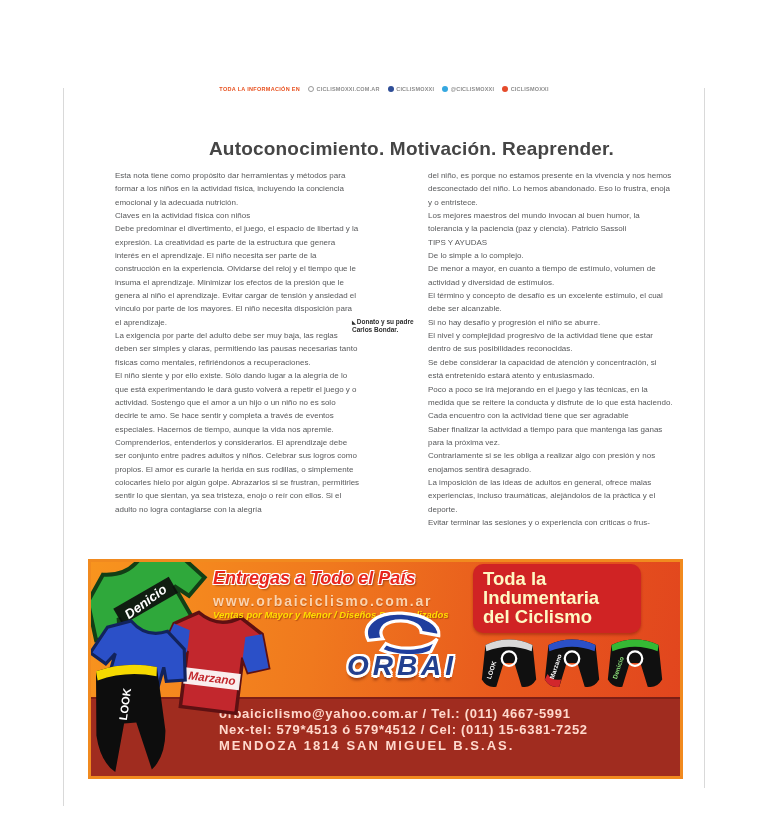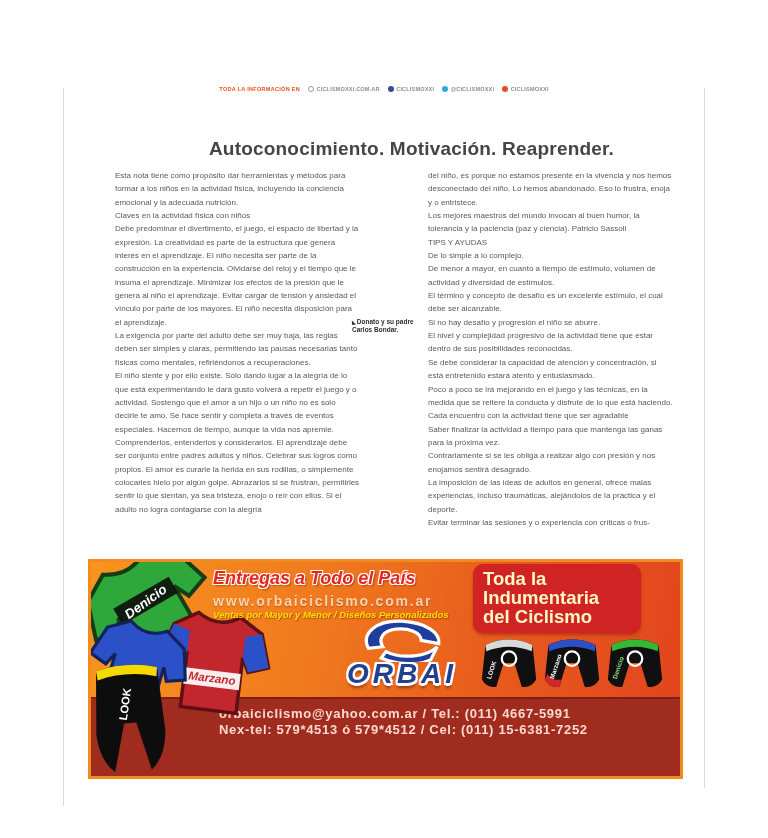--- a/index.html
+++ b/index.html
@@ -43,21 +43,21 @@
   .tagline{font-size:18px;font-style:italic;font-weight:bold;color:#e8251d;
       text-shadow:-1px -1px 0 #fff,1px -1px 0 #fff,-1px 1px 0 #fff,1px 1px 0 #fff,2px 2px 2px rgba(60,0,0,.4);}
   .ad-url{font-size:14px;font-weight:bold;letter-spacing:1.8px;color:#fbd3ad;margin-top:4px;
       text-shadow:0 1px 1px rgba(120,30,0,.4);}
   .ad-sales{font-size:9.5px;font-style:italic;font-weight:bold;color:#ffdf00;
       text-shadow:1px 1px 1px rgba(120,30,0,.5);}
   .claim-box{position:absolute;right:39px;top:2px;width:150px;z-index:3;
       background:#d02324;border-radius:10px;padding:5px 8px 7px 10px;
       color:#fef9c3;font-weight:bold;font-size:18.5px;line-height:19px;
       box-shadow:0 2px 3px rgba(90,10,0,.35);}
-  .orbai-logo{position:absolute;left:231px;top:56px;width:160px;text-align:center;z-index:3;}
+  .orbai-logo{position:absolute;left:231px;top:48px;width:160px;text-align:center;z-index:3;}
   .orbai-swirl{display:block;margin:0 auto;}
   .orbai-text{font-size:28px;font-weight:bold;font-style:italic;color:#23408f;letter-spacing:4px;
       margin-top:-4px;
       text-shadow:-2px -2px 0 #fff,2px -2px 0 #fff,-2px 2px 0 #fff,2px 2px 0 #fff,
                   -2px 0 0 #fff,2px 0 0 #fff,0 -2px 0 #fff,0 3px 0 #fff,0 5px 3px rgba(60,0,0,.5);}
   .shorts-row{position:absolute;right:16px;top:68px;display:flex;gap:5px;z-index:2;}
   .jersey{position:absolute;z-index:2;}
   .j-green{left:-10px;top:-12px;transform:rotate(-30deg);}
   .j-red{left:58px;top:48px;transform:rotate(7deg);}
   .j-blue{left:-6px;top:58px;transform:rotate(16deg);}
@@ -121,20 +121,21 @@
 
   <div class="caption">
     <span class="cap-mark">◣</span><span>Donato y su padre Carlos Bondar.</span>
   </div>
 
   <div class="ad">
 
     <div class="contact-bar">
       <div>orbaiciclismo@yahoo.com.ar / Tel.: (011) 4667-5991</div>
       <div>Nex-tel: 579*4513 ó 579*4512  / Cel: (011) 15-6381-7252</div>
+      <div class="addr">MENDOZA 1814  SAN MIGUEL  B.S.AS.</div>
     </div>
 
     <svg class="jersey j-green" width="140" height="120" viewBox="0 0 100 90">
       <path d="M32,4 L12,16 L3,44 L20,50 L26,38 L26,86 L74,86 L74,38 L80,50 L97,44 L88,16 L68,4 Q50,16 32,4 Z" fill="#2fa83b" stroke="#123f16" stroke-width="3"></path>
       <path d="M26,30 L74,30 L74,44 L26,44 Z" fill="#0d0d0d" opacity=".9"></path>
       <text x="50" y="41" font-size="10" font-style="italic" font-weight="bold" fill="#ffffff" text-anchor="middle" transform="rotate(-6 50 41)">Denicio</text>
     </svg>
 
     <svg class="jersey j-red" width="130" height="105" viewBox="0 0 100 90">
       <path d="M32,4 L12,16 L3,44 L20,50 L26,38 L26,86 L74,86 L74,38 L80,50 L97,44 L88,16 L68,4 Q50,16 32,4 Z" fill="#c2272d" stroke="#5e1012" stroke-width="3"></path>

